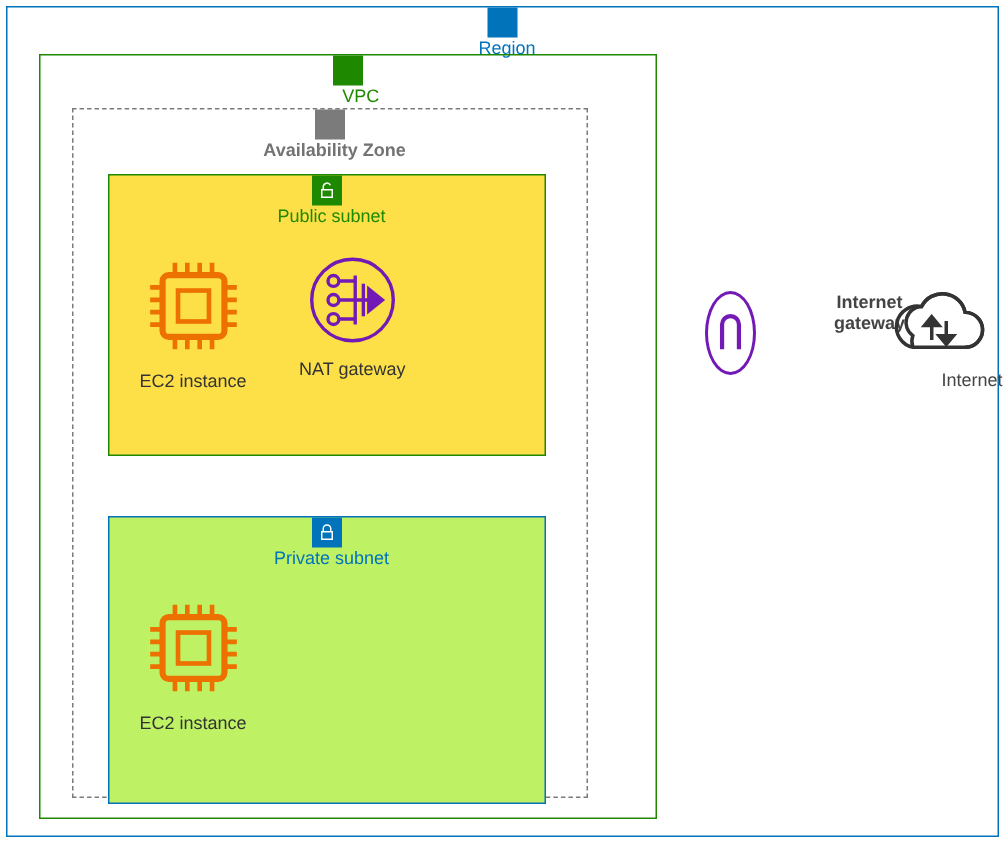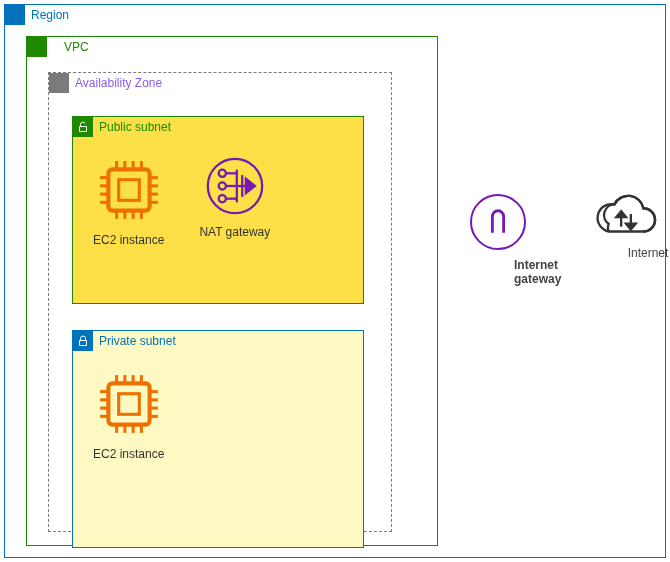--- a/index.html
+++ b/index.html
@@ -9,48 +9,48 @@
   .region { position: absolute; left: 0; top: 0; width: 662px; height: 554px; border: 1px solid #0073bb; }
   .region-sq { width: 20px; height: 20px; background: #0073bb; }
   .region-lbl { margin-left: 6px; color: #0073bb; font-weight: 500; }
 
   .vpc { position: absolute; left: 22px; top: 32px; width: 412px; height: 510px; border: 1px solid #1e8900; }
   .vpc-sq { width: 20px; height: 20px; background: #1e8900; }
   .vpc-lbl { margin-left: 17px; color: #1e8900; font-weight: 500; }
 
   .az { position: absolute; left: 44px; top: 68px; width: 344px; height: 460px; border: 1px dashed #7b7b7b; }
   .az-sq { width: 20px; height: 20px; background: #7b7b7b; }
-  .az-lbl { margin-left: 6px; color: #8b5cf6; font-weight: 400; }
+  .az-lbl { margin-left: 6px; color: #737373; font-weight: 700; }
 
   .subnet { position: absolute; left: 68px; width: 292px; border: 1px solid; }
   .subnet.pub { top: 112px; height: 188px; border-color: #1e8900; background: #fde047; }
-  .subnet.priv { top: 326px; height: 218px; border-color: #0073bb; background: #fef9c3; }
+  .subnet.priv { top: 340px; height: 192px; border-color: #0073bb; background: #bef264; }
 
   .subnet-hdr { display: flex; align-items: center; }
   .lock { width: 20px; height: 20px; display: flex; align-items: center; justify-content: center; }
   .lock.pub { background: #1e8900; }
   .lock.priv { background: #0073bb; }
   .lock svg { width: 12px; height: 12px; }
   .sub-lbl.pub { margin-left: 6px; color: #1e8900; font-weight: 500; }
   .sub-lbl.priv { margin-left: 6px; color: #0073bb; font-weight: 500; }
 
   .resources { display: flex; gap: 35px; padding: 20px 20px 0 20px; }
   .res { display: flex; flex-direction: column; align-items: center; gap: 10px; }
   .res-lbl { color: #333; font-size: 12px; }
 
   .chip { width: 66px; height: 66px; }
   .nat { width: 58px; height: 58px; }
 
-  .igw-wrap { position: absolute; left: 466px; top: 190px; display: flex; flex-direction: column; gap: 8px; width: 76px; font-weight: bold; }
+  .igw-wrap { position: absolute; left: 466px; top: 190px; display: flex; flex-direction: row; gap: 8px; width: 76px; font-weight: bold; }
   .igw-circle { width: 56px; height: 56px; border: 2px solid #7319b5; border-radius: 50%; display: flex; align-items: center; justify-content: center; }
   .igw-lbl, .cloud-lbl { color: #444; text-align: center; font-size: 12px; padding-left: 44px; }
 
   .cloud-wrap { position: absolute; left: 586px; top: 188px; display: flex; flex-direction: column; align-items: center; gap: 6px; width: 72px; }
 
-  .hdr-row { display: flex; align-items: center; }
+  .hdr-row { display: flex; align-items: center; flex-direction: column; }
 </style>
 </head>
 <body>
 
 <div class="canvas">
 
   <div class="region">
     <div class="hdr-row">
       <div class="region-sq"></div>
       <div class="region-lbl">Region</div>

